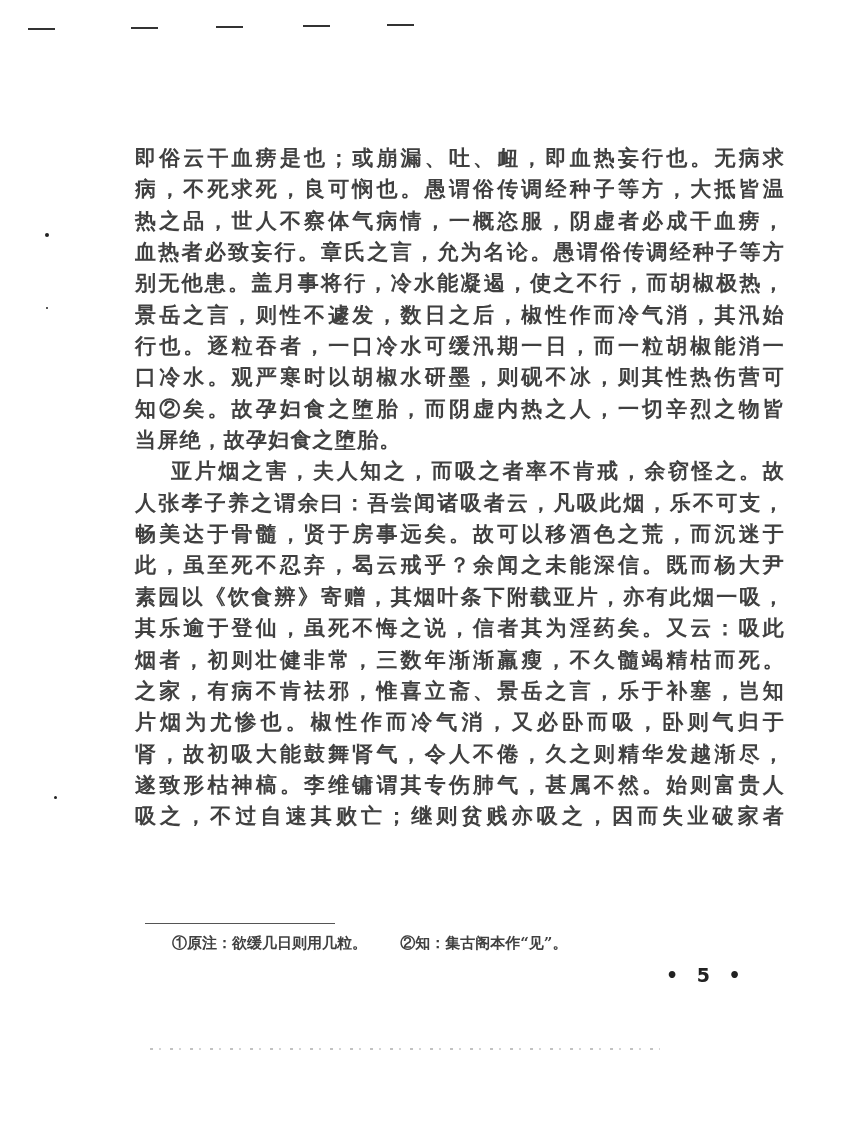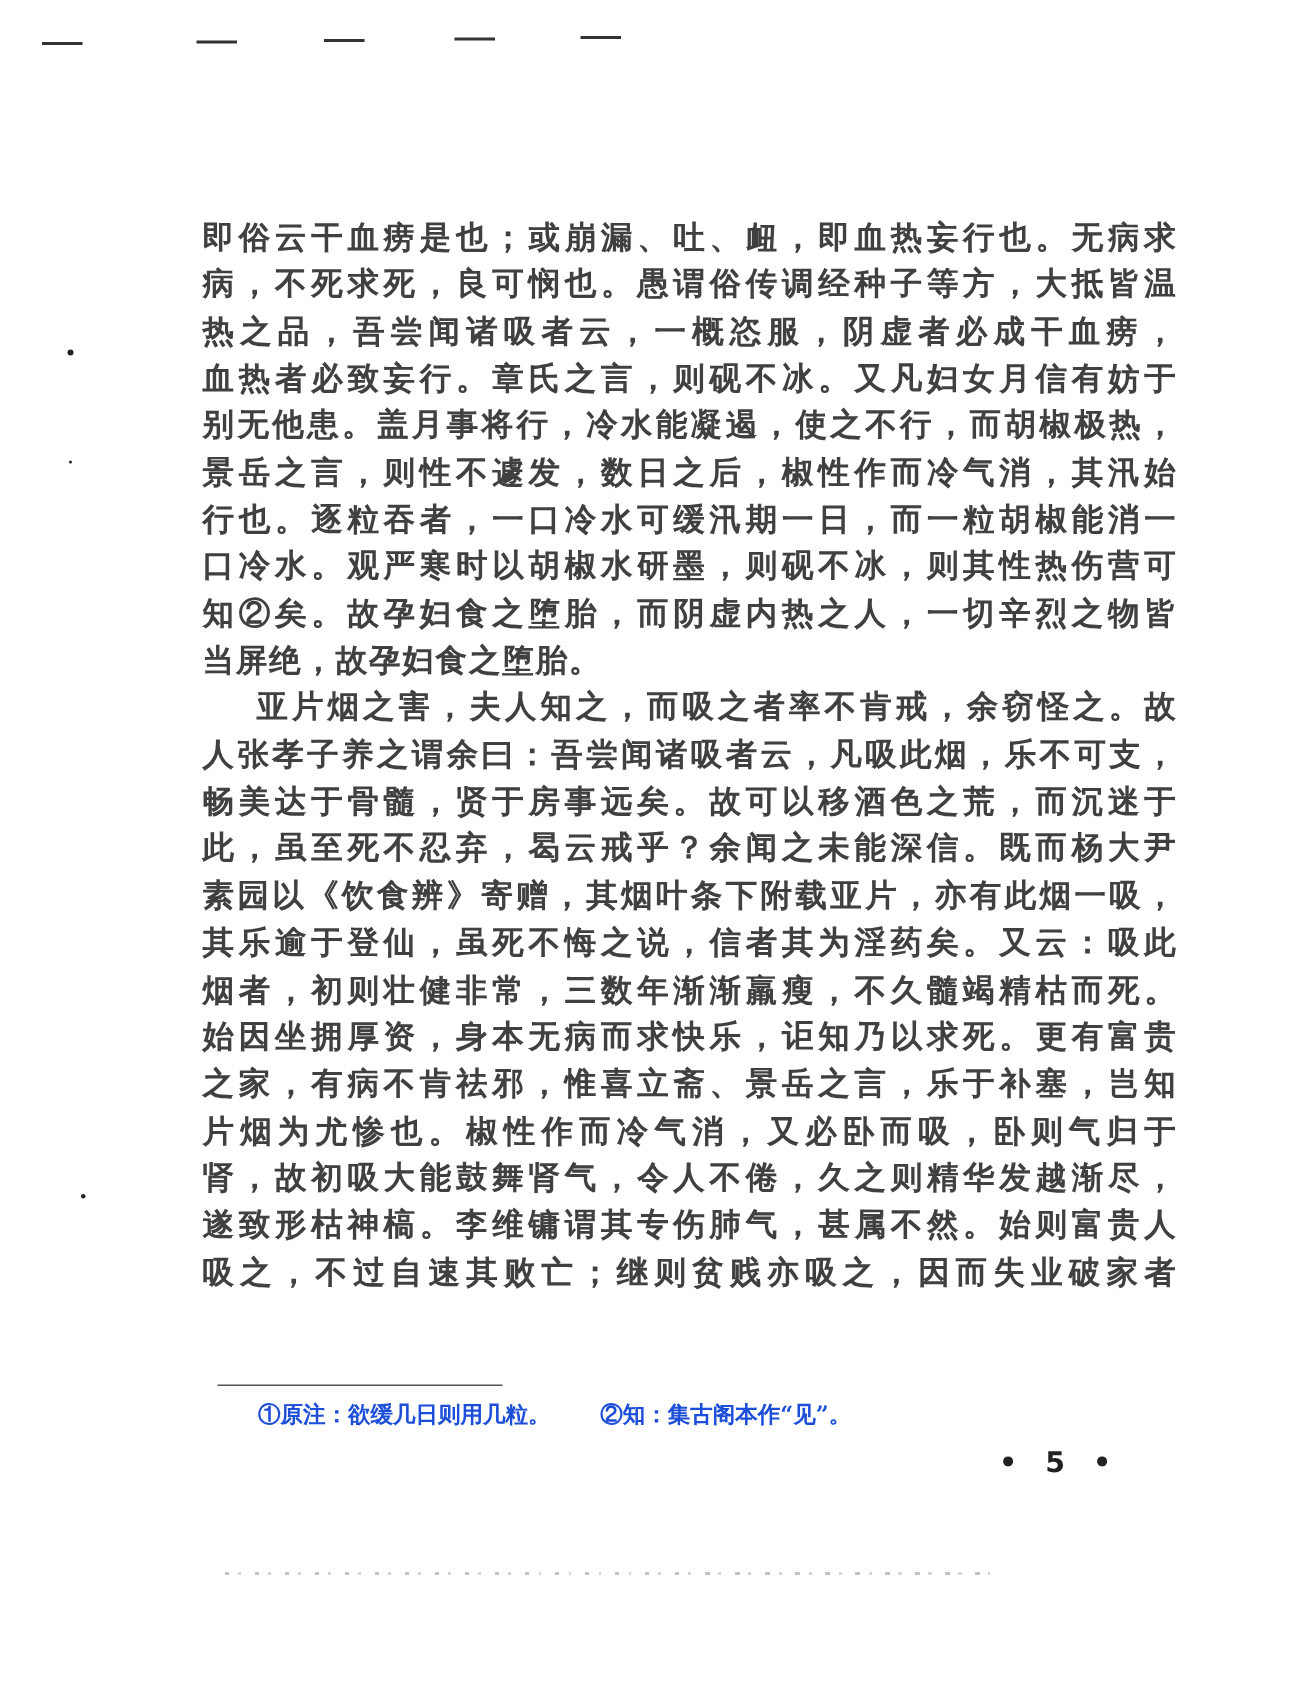--- a/index.html
+++ b/index.html
@@ -50,21 +50,21 @@
       width: 190px;
       height: 0;
       border-top: 1.5px solid #555;
     }
     .footnotes {
       position: absolute;
       left: 172px;
       top: 934px;
       font-size: 15px;
       font-weight: bold;
-      color: #1d4ed8;
+      color: #404040;
       white-space: nowrap;
     }
     .footnotes span + span {
       margin-left: 28px;
     }
     .page-number {
       position: absolute;
       left: 666px;
       top: 964px;
       font-family: "DejaVu Sans", "Liberation Sans", sans-serif;
@@ -99,36 +99,35 @@
   <div class="header-rule" style="left:387px;top:24px;width:27px;"></div>
 </div>
 
 <div class="speck" style="left:45px;top:233px;width:4px;height:4px;"></div>
 <div class="speck" style="left:46px;top:307px;width:2px;height:2px;"></div>
 <div class="speck" style="left:54px;top:796px;width:3px;height:3px;"></div>
 
 <div class="page-text">
   <div class="line">即俗云干血痨是也；或崩漏、吐、衄，即血热妄行也。无病求</div>
   <div class="line">病，不死求死，良可悯也。愚谓俗传调经种子等方，大抵皆温</div>
-  <div class="line">热之品，吾尝闻诸吸者云，一概恣服，阴虚者必成干血痨，</div>
-  <div class="line">血热者必致妄行。章氏之言，则砚不冰。又凡妇女月信有妨于</div>
+  <div class="line">热之品，世人不察体气病情，一概恣服，阴虚者必成干血痨，</div>
+  <div class="line">血热者必致妄行。章氏之言，允为名论。愚谓俗传调经种子等方</div>
   <div class="line">别无他患。盖月事将行，冷水能凝遏，使之不行，而胡椒极热，</div>
   <div class="line">景岳之言，则性不遽发，数日之后，椒性作而冷气消，其汛始</div>
   <div class="line">行也。逐粒吞者，一口冷水可缓汛期一日，而一粒胡椒能消一</div>
   <div class="line">口冷水。观严寒时以胡椒水研墨，则砚不冰，则其性热伤营可</div>
   <div class="line">知②矣。故孕妇食之堕胎，而阴虚内热之人，一切辛烈之物皆</div>
   <div class="line last">当屏绝，故孕妇食之堕胎。</div>
   <div class="line indent">亚片烟之害，夫人知之，而吸之者率不肯戒，余窃怪之。故</div>
   <div class="line">人张孝子养之谓余曰：吾尝闻诸吸者云，凡吸此烟，乐不可支，</div>
   <div class="line">畅美达于骨髓，贤于房事远矣。故可以移酒色之荒，而沉迷于</div>
   <div class="line">此，虽至死不忍弃，曷云戒乎？余闻之未能深信。既而杨大尹</div>
   <div class="line">素园以《饮食辨》寄赠，其烟叶条下附载亚片，亦有此烟一吸，</div>
   <div class="line">其乐逾于登仙，虽死不悔之说，信者其为淫药矣。又云：吸此</div>
   <div class="line">烟者，初则壮健非常，三数年渐渐羸瘦，不久髓竭精枯而死。</div>
-  <div class="line">始因坐拥厚资，身本无病而求快乐，讵知乃以求死。更有富贵</div>
   <div class="line">之家，有病不肯祛邪，惟喜立斋、景岳之言，乐于补塞，岂知</div>
   <div class="line">片烟为尤惨也。椒性作而冷气消，又必卧而吸，卧则气归于</div>
   <div class="line">肾，故初吸大能鼓舞肾气，令人不倦，久之则精华发越渐尽，</div>
   <div class="line">遂致形枯神槁。李维镛谓其专伤肺气，甚属不然。始则富贵人</div>
   <div class="line">吸之，不过自速其败亡；继则贫贱亦吸之，因而失业破家者</div>
 </div>
 
 <div class="footnote-rule"></div>
 <div class="footnotes">
   <span>①原注：欲缓几日则用几粒。</span>

